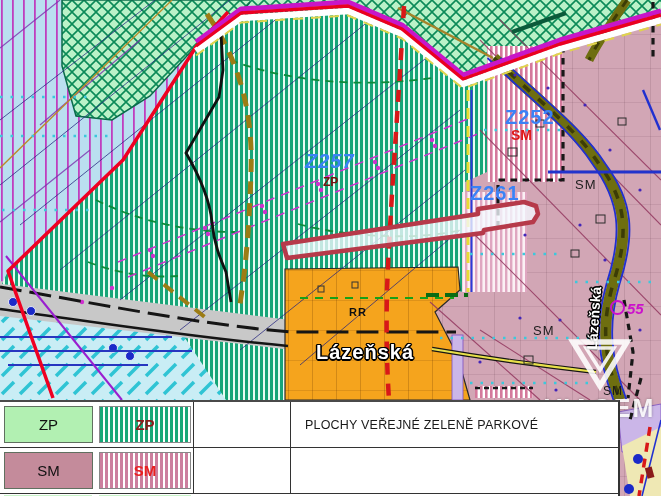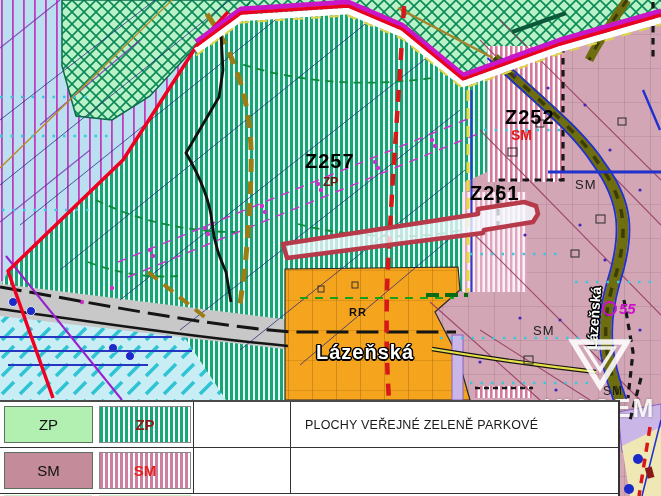--- a/index.html
+++ b/index.html
@@ -1,30 +1,30 @@
 <!DOCTYPE html>
 <html><head>
 <meta charset="utf-8">
 <style>
   html,body{margin:0;padding:0;background:#fff;}
   #stage{position:relative;width:661px;height:496px;overflow:hidden;
          font-family:"Liberation Sans",sans-serif;background:#fff;}
   #map-svg{position:absolute;left:0;top:0;}
   .maplabel{position:absolute;white-space:nowrap;pointer-events:none;}
-  .code{color:#000000;font-size:20px;font-weight:700;letter-spacing:1px;text-align:right;}
+  .code{color:#3b82f6;font-size:20px;font-weight:700;letter-spacing:1px;text-align:right;}
   .zone-zp{color:#7a1010;font-size:12px;font-weight:700;}
   .zone-sm-red{color:#e01818;font-size:14px;font-weight:700;}
   .sm-black{color:#1c1c1c;font-size:13px;font-weight:400;letter-spacing:1px;}
   .rr{color:#101010;font-size:11px;font-weight:700;letter-spacing:1px;}
   .street{color:#fff;font-weight:700;
      text-shadow:-1.5px 0 #000,1.5px 0 #000,0 -1.5px #000,0 1.5px #000,
                  -1px -1px #000,1px 1px #000,-1px 1px #000,1px -1px #000;}
   .street-h{font-size:20px;letter-spacing:1px;}
   .street-v{font-size:14px;width:100px;text-align:center;transform:rotate(-86deg);}
-  .route55{color:#cc11cc;font-size:15px;font-weight:700;font-style:italic;display:flex;align-items:center;gap:2px;}
+  .route55{color:#cc11cc;font-size:15px;font-weight:700;font-style:italic;display:flex;align-items:flex-start;gap:2px;padding-left:8px;}
   .route55 .circ{display:inline-block;width:11px;height:11px;border:2px solid #cc11cc;border-radius:50%;}
   
   #watermark{position:absolute;left:534px;top:340px;width:132px;text-align:center;opacity:.93;}
   #wm-text{color:rgba(255,255,255,.95);font-size:25px;font-weight:700;letter-spacing:2px;
            text-shadow:0 0 3px rgba(80,80,80,.55);margin-top:2px;}
   
   #legend{position:absolute;left:0;top:400px;width:620px;height:96px;background:#fff;
           border-top:2px solid #4a4a4a;border-right:2px solid #333;box-sizing:border-box;}
   .lrow{position:relative;height:46px;border-bottom:1px solid #333;box-sizing:border-box;}
   .sw{position:absolute;top:4px;height:37px;box-sizing:border-box;display:flex;
@@ -299,21 +299,21 @@
     <circle cx="638" cy="459" r="5" fill="#1b2ac8"></circle>
         <circle cx="629" cy="489" r="5" fill="#1b2ac8"></circle>
     <rect x="646" y="467" width="7" height="11" fill="#8a1a1a" transform="rotate(-15 650 472)"></rect>
   </g>
 
   <g>
     <polygon points="283,244 478,214 478,209 524,202 536,206 538,214 533,222 484,230 483,233 287,258" fill="rgba(244,250,255,.78)" stroke="#b63a4a" stroke-width="4.5" stroke-linejoin="round"></polygon>
   </g>
 </svg>
 
-<div class="maplabel code" style="left:305px;top:150px;">Z257</div>
+<div class="maplabel code" style="left:305px;top:150px;font-style:italic;">Z257</div>
 <div class="maplabel zone-zp" style="left:323px;top:175px;">ZP</div>
 <div class="maplabel code" style="left:505px;top:106px;">Z252</div>
 <div class="maplabel zone-sm-red" style="left:511px;top:127px;">SM</div>
 <div class="maplabel code" style="left:450px;top:182px;margin-left:20px;">Z261</div>
 <div class="maplabel sm-black" style="left:575px;top:177px;">SM</div>
 <div class="maplabel sm-black" style="left:533px;top:323px;">SM</div>
 <div class="maplabel sm-black" style="left:603px;top:384px;font-size:12px;">SM</div>
 <div class="maplabel rr" style="left:349px;top:306px;">RR</div>
 <div class="maplabel street street-h" style="left:316px;top:341px;">Lázeňská</div>
 <div class="maplabel street street-v" style="left:544px;top:310px;">Lázeňská</div>

